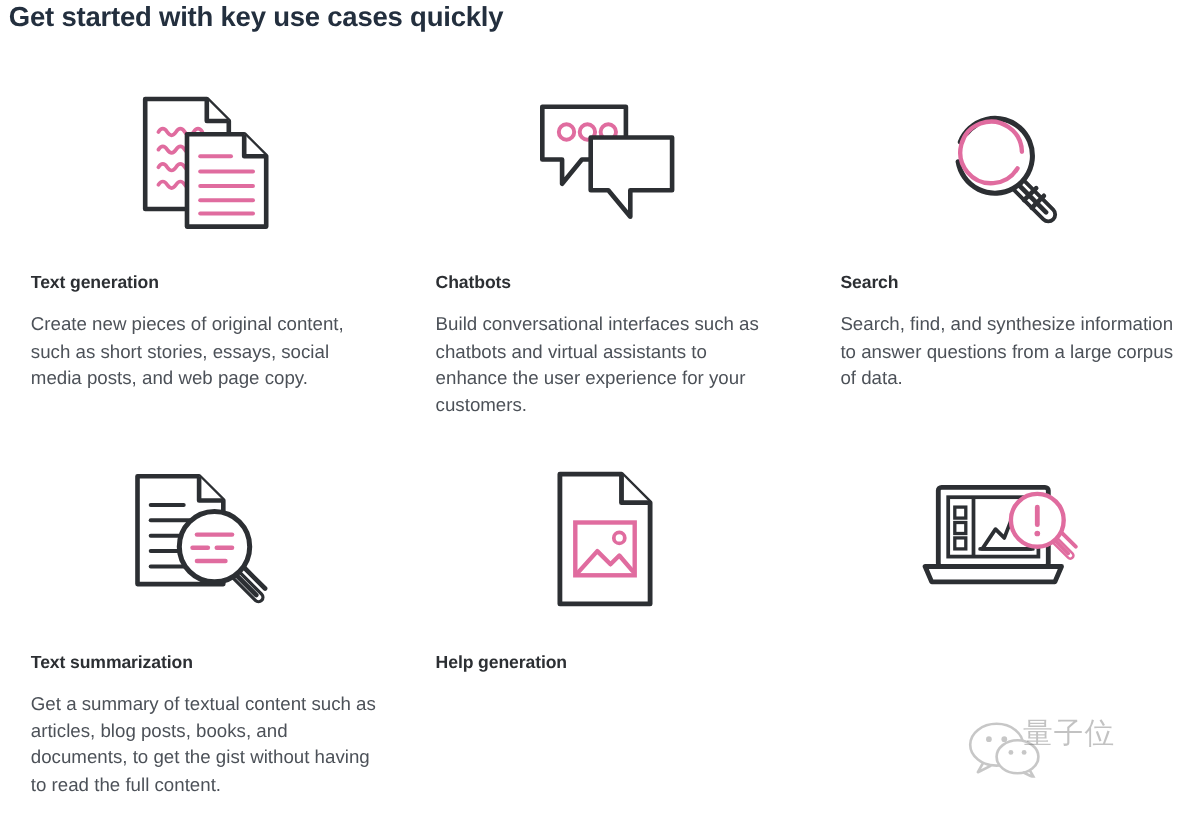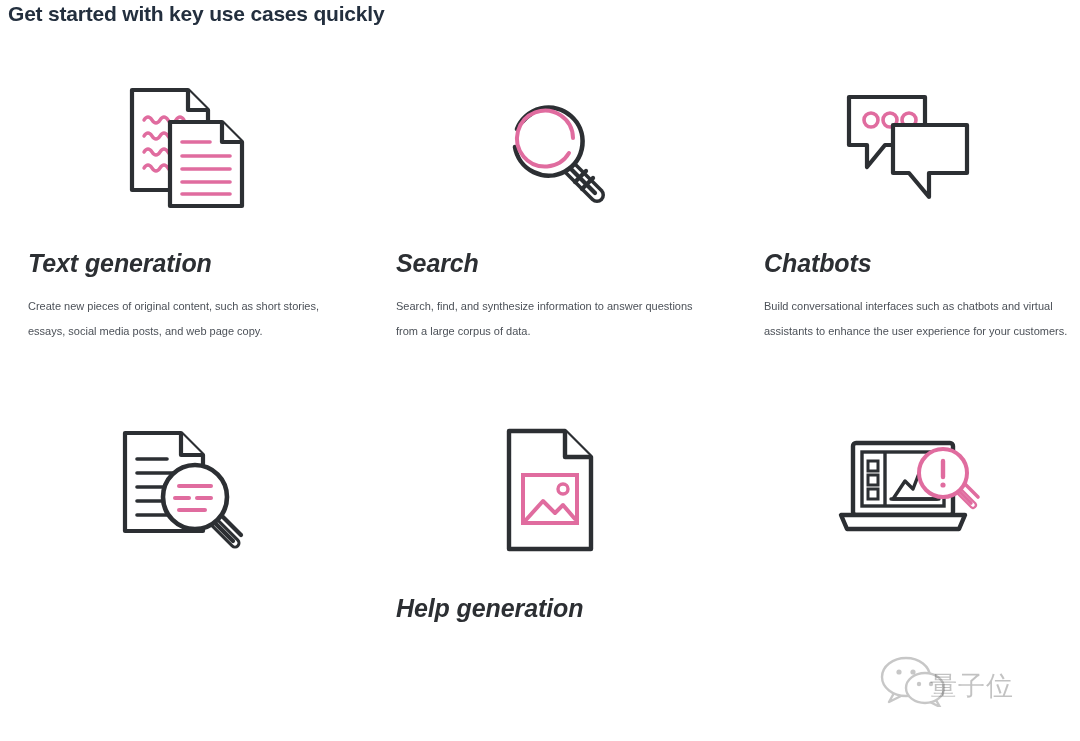--- a/index.html
+++ b/index.html
@@ -20,21 +20,21 @@
     width: 1080px;
     height: 741px;
     box-sizing: border-box;
     padding: 0 0 0 0;
   }
 
   .page-title {
     position: absolute;
     left: 8px;
     top: 2px;
-    font-size: 21px;
+    font-size: 25px;
     font-weight: 700;
     color: #232f3e;
     letter-spacing: -0.2px;
     white-space: nowrap;
   }
 
   .grid {
     position: absolute;
     left: 0;
     top: 62px;
@@ -54,46 +54,45 @@
     height: 172px;
     display: flex;
     align-items: center;
     justify-content: center;
     padding-right: 28px;
   }
   .icon-wrap svg { display: block; }
 
   .card-title {
     margin-top: 14px;
-    font-size: 25px;
+    font-size: 16px;
     font-weight: 700;
     color: #2c2f33;
     letter-spacing: -0.1px;
     line-height: 1.2;
-    font-style: italic;
   }
 
   .card-desc {
     margin-top: 16px;
-    font-size: 11px;
+    font-size: 17px;
     line-height: 24.5px;
     color: #4c5158;
     max-width: 316px;
   }
 
   .card.col3 .card-desc { max-width: 320px; }
 
   
   .watermark {
     position: absolute;
     pointer-events: none;
     opacity: 0.30;
   }
   .wm-a { left: 880px; top: 655px; }
-  .wm-b { left: 930px; top: 668px; text-align: right; }
+  .wm-b { left: 930px; top: 648px; text-align: right; }
   .wm-text {
     font-family: "DejaVu Sans", sans-serif;
     font-size: 27px;
     color: #3a3a3a;
     letter-spacing: 1px;
     white-space: nowrap;
     font-weight: 500;
   }
 </style>
 </head>
@@ -121,20 +120,36 @@
           <path d="M112 44 V64 H132" stroke="#2c2f33" stroke-width="4.2" fill="#ffffff" stroke-linejoin="round"></path>
           <path d="M72 64 H100" stroke="#e06c9f" stroke-width="3.6" stroke-linecap="round"></path>
           <path d="M72 78 H120" stroke="#e06c9f" stroke-width="3.6" stroke-linecap="round"></path>
           <path d="M72 91 H120" stroke="#e06c9f" stroke-width="3.6" stroke-linecap="round"></path>
           <path d="M72 104 H120" stroke="#e06c9f" stroke-width="3.6" stroke-linecap="round"></path>
           <path d="M72 116 H120" stroke="#e06c9f" stroke-width="3.6" stroke-linecap="round"></path>
         </svg>
       </div>
       <div class="card-title">Text generation</div>
       <div class="card-desc">Create new pieces of original content, such as short stories, essays, social media posts, and web page copy.</div>
+    </div>
+
+    <div class="card col2">
+      <div class="icon-wrap">
+        <svg width="150" height="130" viewBox="0 0 150 130" fill="none">
+
+          <path d="M16 14 H92 V62 H52 L34 84 V62 H16 Z" stroke="#2c2f33" stroke-width="4.2" fill="#ffffff" stroke-linejoin="round"></path>
+          <circle cx="38" cy="37" r="7" stroke="#e06c9f" stroke-width="3.6" fill="none"></circle>
+          <circle cx="57" cy="37" r="7" stroke="#e06c9f" stroke-width="3.6" fill="none"></circle>
+          <circle cx="76" cy="37" r="7" stroke="#e06c9f" stroke-width="3.6" fill="none"></circle>
+
+          <path d="M60 42 H134 V90 H96 V114 L76 90 H60 Z" stroke="#2c2f33" stroke-width="4.2" fill="#ffffff" stroke-linejoin="round"></path>
+        </svg>
+      </div>
+      <div class="card-title">Chatbots</div>
+      <div class="card-desc">Build conversational interfaces such as chatbots and virtual assistants to enhance the user experience for your customers.</div>
     </div>
 
     <div class="card col3">
       <div class="icon-wrap">
         <svg width="130" height="130" viewBox="0 0 130 130" fill="none">
 
           <path d="M82 84 L110 112" stroke="#2c2f33" stroke-width="16" stroke-linecap="round"></path>
           <path d="M82 84 L110 112" stroke="#ffffff" stroke-width="9" stroke-linecap="round"></path>
           <path d="M82 84 L110 112" stroke="#2c2f33" stroke-width="9" stroke-linecap="round" fill="none" opacity="0"></path>
           <path d="M80 82 L108 110" stroke="#2c2f33" stroke-width="4.2" stroke-linecap="round"></path>
@@ -147,36 +162,20 @@
           <path d="M30 46 A34 34 0 1 1 28 64" stroke="#2c2f33" stroke-width="4.6" fill="#ffffff" stroke-linecap="round"></path>
           <path d="M36 38 A34 34 0 0 1 44 31" stroke="#2c2f33" stroke-width="4.6" fill="none" stroke-linecap="round"></path>
 
           <path d="M86 55 A28 28 0 1 0 82 70" stroke="#e06c9f" stroke-width="4" fill="none" stroke-linecap="round"></path>
         </svg>
       </div>
       <div class="card-title">Search</div>
       <div class="card-desc">Search, find, and synthesize information to answer questions from a large corpus of data.</div>
     </div>
 
-    <div class="card col2">
-      <div class="icon-wrap">
-        <svg width="150" height="130" viewBox="0 0 150 130" fill="none">
-
-          <path d="M16 14 H92 V62 H52 L34 84 V62 H16 Z" stroke="#2c2f33" stroke-width="4.2" fill="#ffffff" stroke-linejoin="round"></path>
-          <circle cx="38" cy="37" r="7" stroke="#e06c9f" stroke-width="3.6" fill="none"></circle>
-          <circle cx="57" cy="37" r="7" stroke="#e06c9f" stroke-width="3.6" fill="none"></circle>
-          <circle cx="76" cy="37" r="7" stroke="#e06c9f" stroke-width="3.6" fill="none"></circle>
-
-          <path d="M60 42 H134 V90 H96 V114 L76 90 H60 Z" stroke="#2c2f33" stroke-width="4.2" fill="#ffffff" stroke-linejoin="round"></path>
-        </svg>
-      </div>
-      <div class="card-title">Chatbots</div>
-      <div class="card-desc">Build conversational interfaces such as chatbots and virtual assistants to enhance the user experience for your customers.</div>
-    </div>
-
     <div class="card col1">
       <div class="icon-wrap">
         <svg width="150" height="140" viewBox="0 0 150 140" fill="none">
 
           <path d="M16 10 H72 L94 32 V108 H16 Z" stroke="#2c2f33" stroke-width="4.2" fill="#ffffff" stroke-linejoin="round"></path>
           <path d="M72 10 V32 H94" stroke="#2c2f33" stroke-width="4.2" fill="#ffffff" stroke-linejoin="round"></path>
           <g stroke="#2c2f33" stroke-width="3.6" stroke-linecap="round">
             <path d="M28 36 H58"></path>
             <path d="M28 50 H80"></path>
             <path d="M28 64 H80"></path>
@@ -191,20 +190,22 @@
 
           <circle cx="86" cy="74" r="32" stroke="#2c2f33" stroke-width="4.6" fill="#ffffff"></circle>
           <g stroke="#e06c9f" stroke-width="4" stroke-linecap="round">
             <path d="M70 63 H102"></path>
             <path d="M66 75 H80"></path>
             <path d="M88 75 H102"></path>
             <path d="M70 87 H96"></path>
           </g>
         </svg>
       </div>
+      <div class="card-title">Text summarization</div>
+      <div class="card-desc">Get a summary of textual content such as articles, blog posts, books, and documents, to get the gist without having to read the full content.</div>
     </div>
 
     <div class="card col2">
       <div class="icon-wrap">
         <svg width="110" height="140" viewBox="0 0 110 140" fill="none">
           <path d="M12 8 H68 L94 34 V126 H12 Z" stroke="#2c2f33" stroke-width="4.4" fill="#ffffff" stroke-linejoin="round"></path>
           <path d="M68 8 V34 H94" stroke="#2c2f33" stroke-width="4.4" fill="#ffffff" stroke-linejoin="round"></path>
 
           <rect x="26" y="52" width="54" height="48" stroke="#e06c9f" stroke-width="4" fill="none"></rect>
           <circle cx="66" cy="66" r="5" stroke="#e06c9f" stroke-width="3.4" fill="none"></circle>

